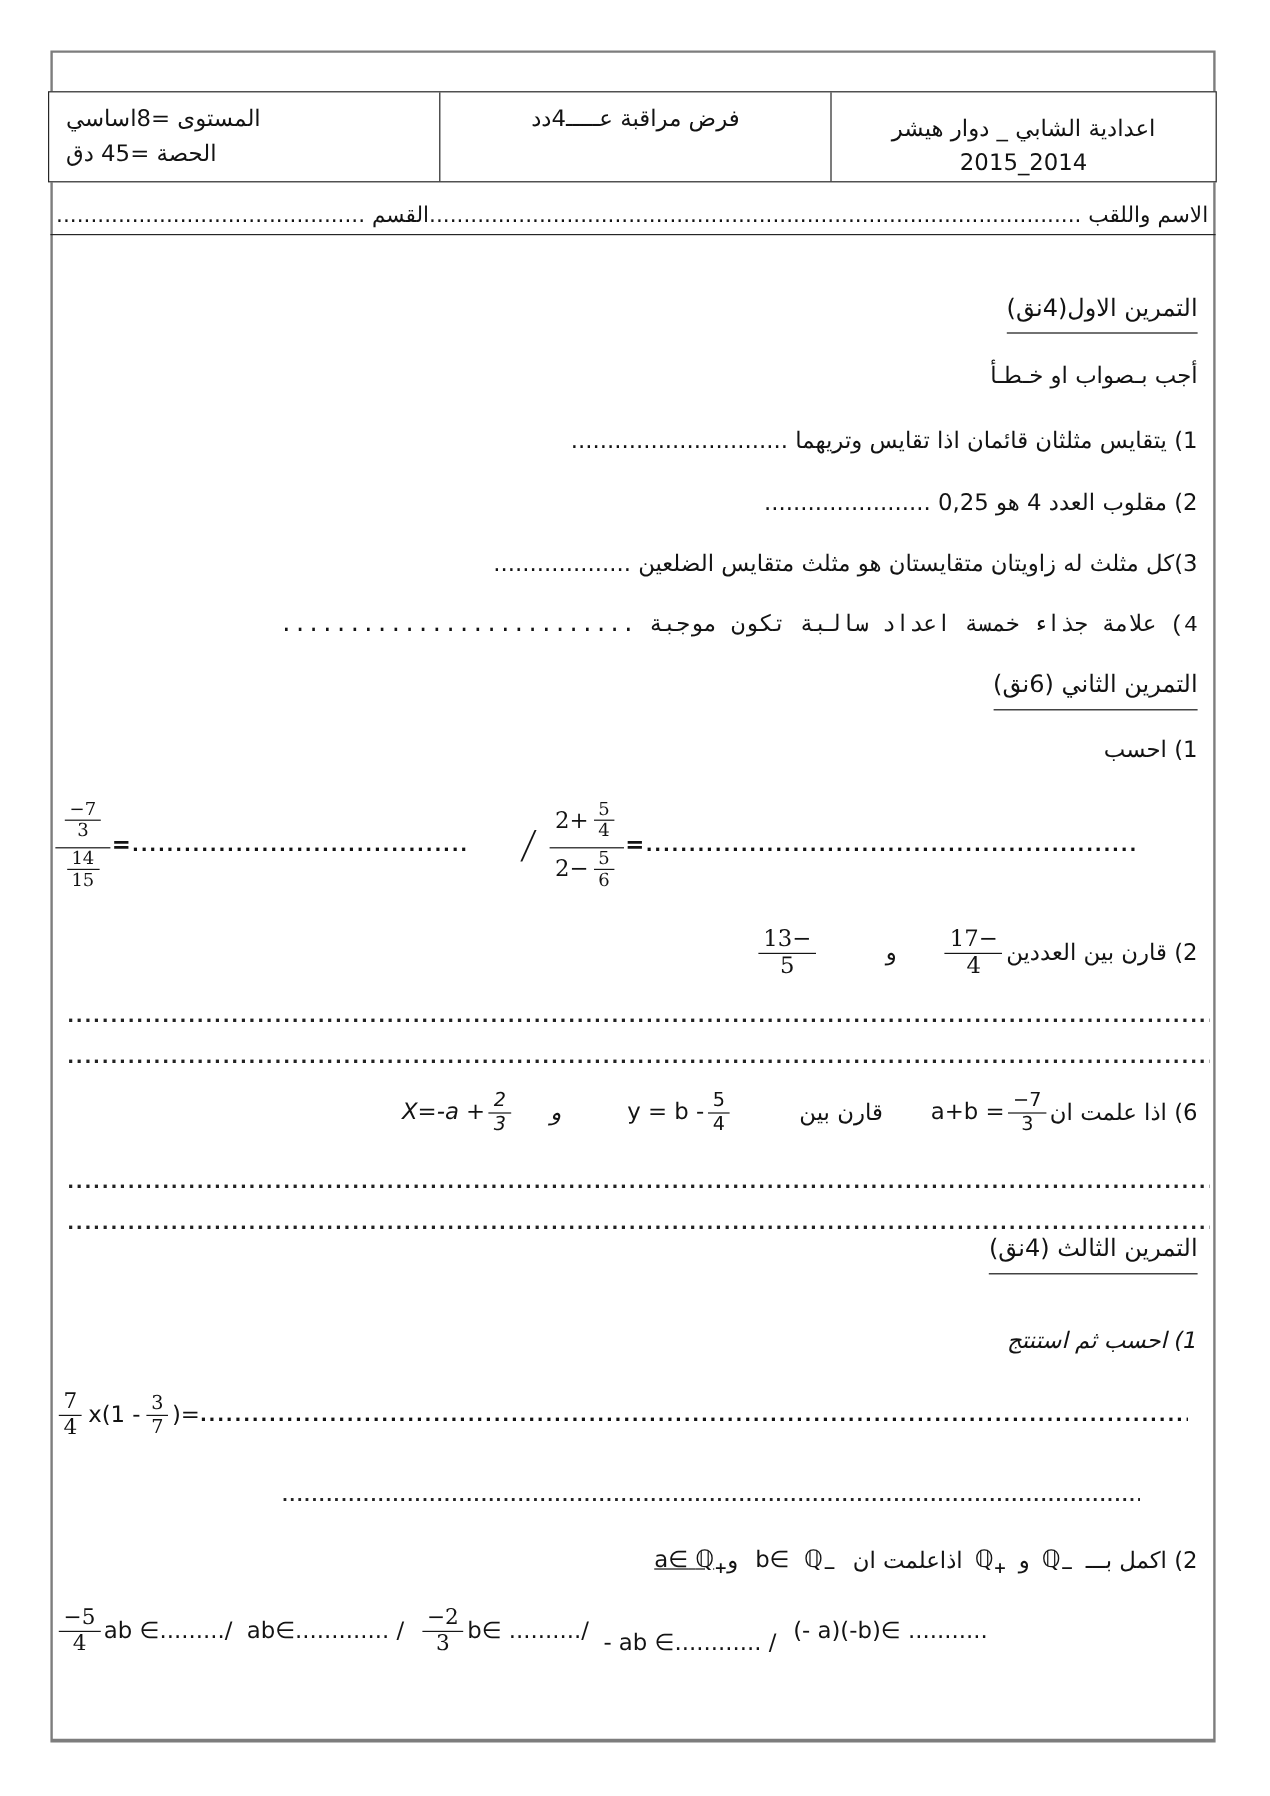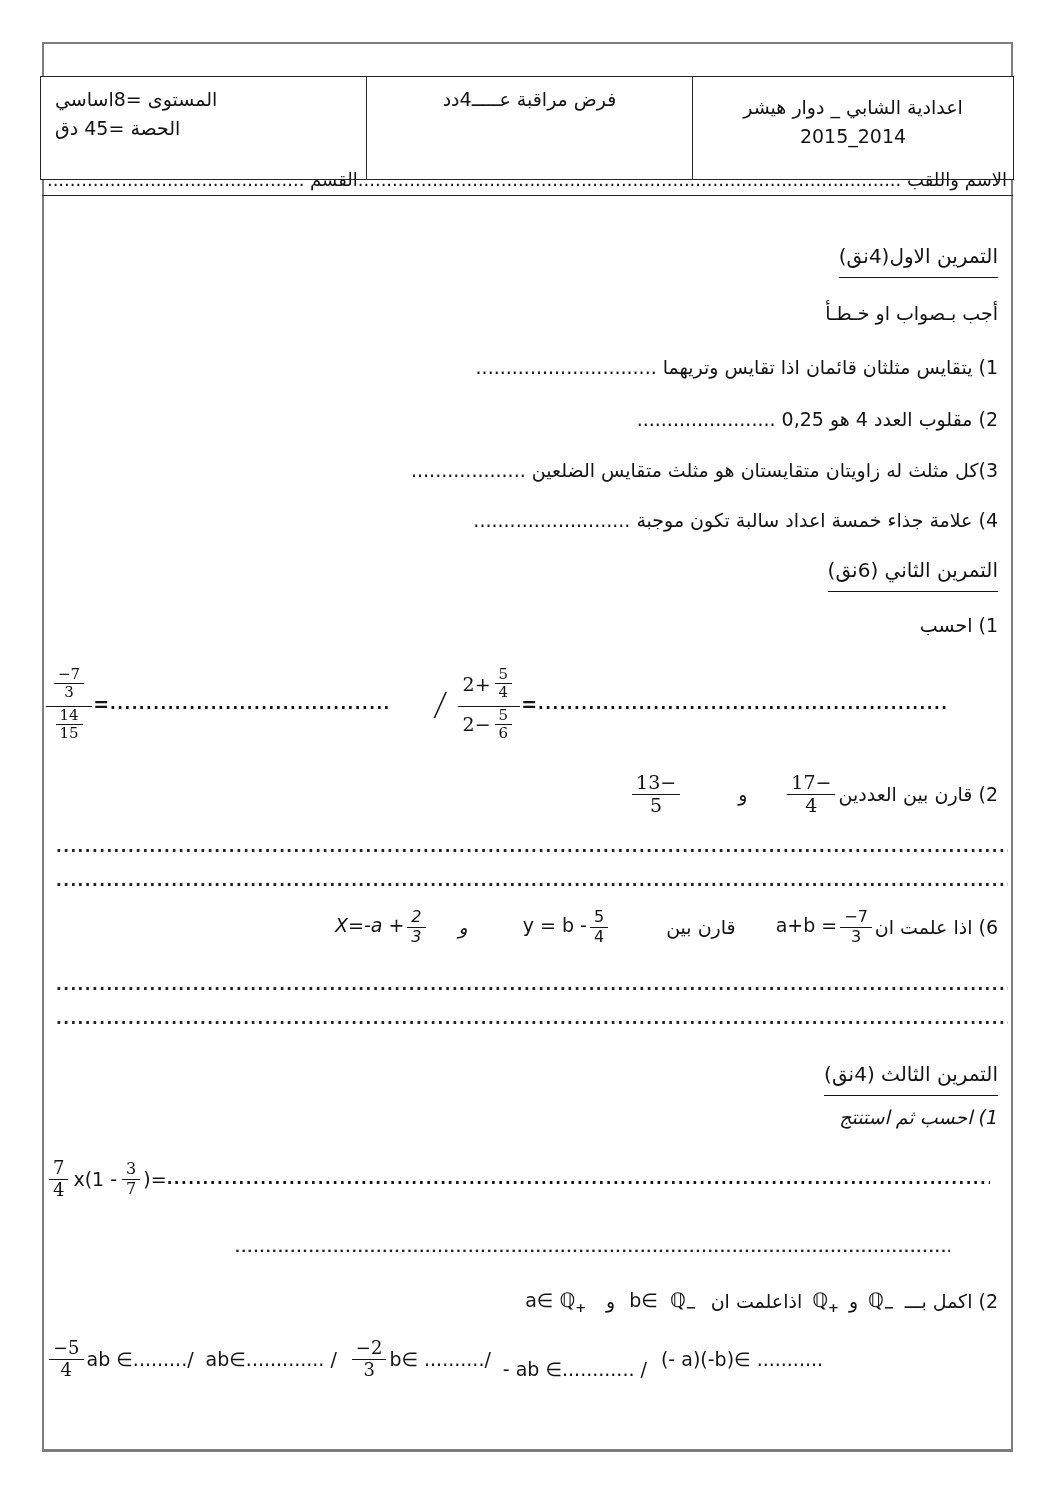--- a/index.html
+++ b/index.html
@@ -8,21 +8,21 @@
     font-family:"DejaVu Sans",sans-serif;color:#131313;overflow:hidden;
   }
   .abs{position:absolute;}
   
   .outer{
     left:42px;top:42px;width:971px;height:1410px;
     border:2px solid #7d7d7d;border-bottom-width:3px;box-sizing:border-box;
   }
   
   .htable{
-    left:40px;top:76px;width:974px;height:104px;box-sizing:border-box;
+    left:40px;top:76px;width:974px;height:76px;box-sizing:border-box;
     border:1.4px solid #262626;display:flex;background:#fff;
   }
   .hcell{box-sizing:border-box;padding-top:8px;font-size:19px;line-height:1.55;}
   .hcell-info{width:326px;border-right:1.4px solid #262626;direction:rtl;text-align:left;padding-left:14px;padding-right:8px;}
   .hcell-exam{width:326px;border-right:1.4px solid #262626;direction:rtl;text-align:center;}
   .hcell-school{flex:1;direction:rtl;text-align:center;padding-top:16px;}
   .year{direction:ltr;unicode-bidi:isolate;display:inline-block;}
   
   .namerow{
     left:42px;top:167px;width:971px;height:29px;box-sizing:border-box;
@@ -83,21 +83,21 @@
 
 <div class="abs namerow">الاسم واللقب ...............................................................................................القسم .............................................</div>
 
 <div class="abs line" style="top:244px;">
   <span class="extitle">التمرين الاول(4نق)</span>
 </div>
 <div class="abs line" style="top:302px;">أجب بـصواب او خـطـأ</div>
 <div class="abs line" style="top:356px;">1) يتقايس مثلثان قائمان اذا تقايس وتريهما ..............................</div>
 <div class="abs line" style="top:408px;">2) مقلوب العدد 4 هو  0,25 .......................</div>
 <div class="abs line" style="top:459px;">3)كل مثلث له زاويتان متقايستان هو مثلث متقايس الضلعين ...................</div>
-<div class="abs line" style="top:509px;">4)  علامة جذاء خمسة اعداد سالبة  تكون موجبة ..........................</div>
+<div class="abs line" style="top:509px;font-family:Liberation Mono, monospace;">4)  علامة جذاء خمسة اعداد سالبة  تكون موجبة ..........................</div>
 
 <div class="abs line" style="top:558px;">
   <span class="extitle">التمرين الثاني (6نق)</span>
 </div>
 <div class="abs line" style="top:614px;">1) احسب</div>
 
 <div class="abs mathrow" style="top:648px;left:46px;width:944px;height:112px;">
   <span class="bigfr">
     <span class="bn">
       <span class="fr">
@@ -171,21 +171,21 @@
     <span>X=-a +</span><span class="fr fr-sans">
         <span class="n">2</span>
         <span class="d">3</span>
       </span>
   </span>
 </div>
 
 <div class="abs dotline" style="top:976px;">......................................................................................................................................................</div>
 <div class="abs dotline" style="top:1010px;">......................................................................................................................................................</div>
 
-<div class="abs line" style="top:1062px;">
+<div class="abs line" style="top:1028px;">
   <span class="extitle">التمرين الثالث (4نق)</span>
 </div>
 <div class="abs line" style="top:1106px;font-style:italic;">1) احسب ثم استنتج</div>
 
 <div class="abs mathrow" style="top:1148px;left:46px;width:944px;height:62px;">
   <span class="fr" style="font-size:18px;">
     <span class="n">7</span>
     <span class="d">4</span>
   </span>
   <span class="mathsans" style="margin:0 2px;text-align:center;">x(1 -</span>
@@ -200,21 +200,21 @@
 <div class="abs dotline dotline-small" style="top:1240px;left:235px;width:715px;">.........................................................................................................................</div>
 
 <div class="abs line" style="top:1280px;height:42px;display:flex;align-items:center;">
   <span>2) اكمل بـــ</span>
   <span class="ltr qsym" style="margin:0 10px;"><span>ℚ</span><sub>−</sub></span>
   <span>و</span>
   <span class="ltr qsym" style="margin:0 10px;"><span>ℚ</span><sub>+</sub></span>
   <span>اذاعلمت ان</span>
   <span class="ltr mathsans" style="margin:0 14px;"><span>b∈</span>&nbsp;&nbsp;<span class="qsym"><span>ℚ</span><sub>−</sub></span></span>
   <span>و</span>
-  <span class="ltr mathsans" style="margin:0 20px;"><span>a∈</span>&nbsp;<span class="qsym"><span>ℚ</span><sub>+</sub></span></span>
+  <span class="ltr mathsans" style="margin:0 0;text-decoration:underline;"><span>a∈</span>&nbsp;<span class="qsym"><span>ℚ</span><sub>+</sub></span></span>
 </div>
 
 <div class="abs mathrow" style="top:1328px;left:46px;width:944px;height:62px;">
   <span class="fr" style="font-size:18px;">
     <span class="n">−5</span>
     <span class="d">4</span>
   </span>
   <span class="mathsans" style="margin-right:12px;">ab ∈........./</span>
   <span class="mathsans" style="margin-right:12px;">ab∈............. /</span>
   <span class="fr" style="font-size:18px;">

